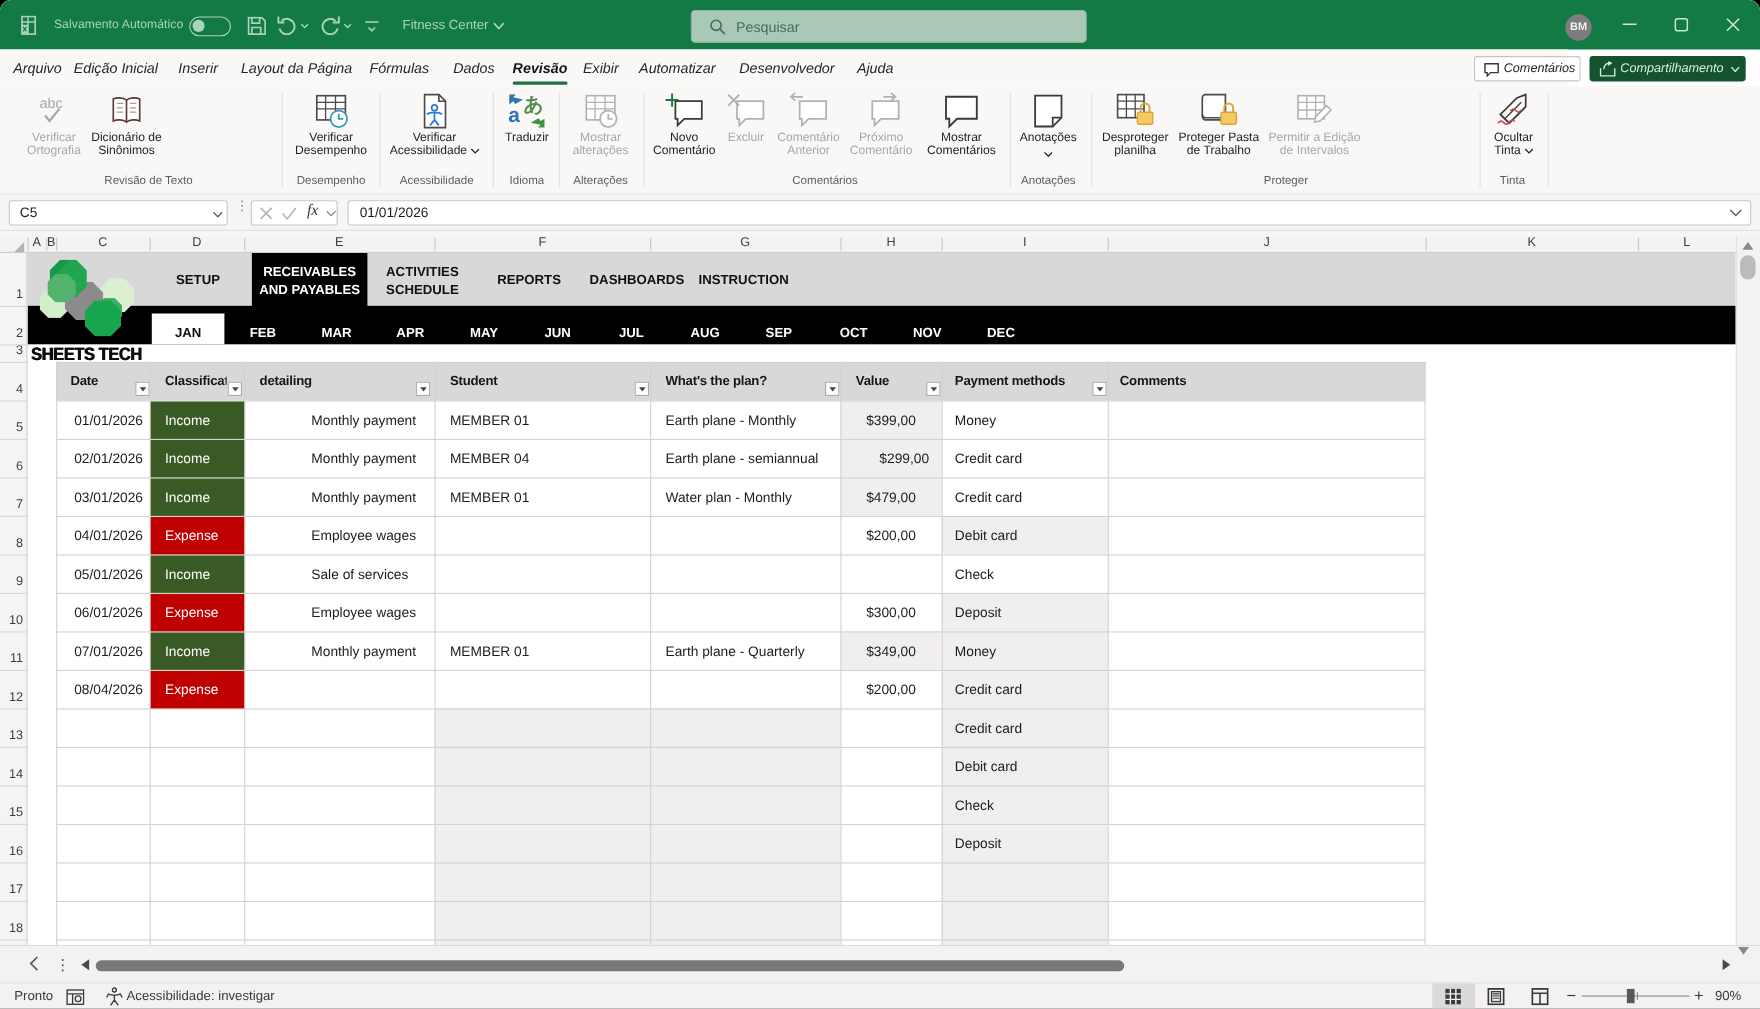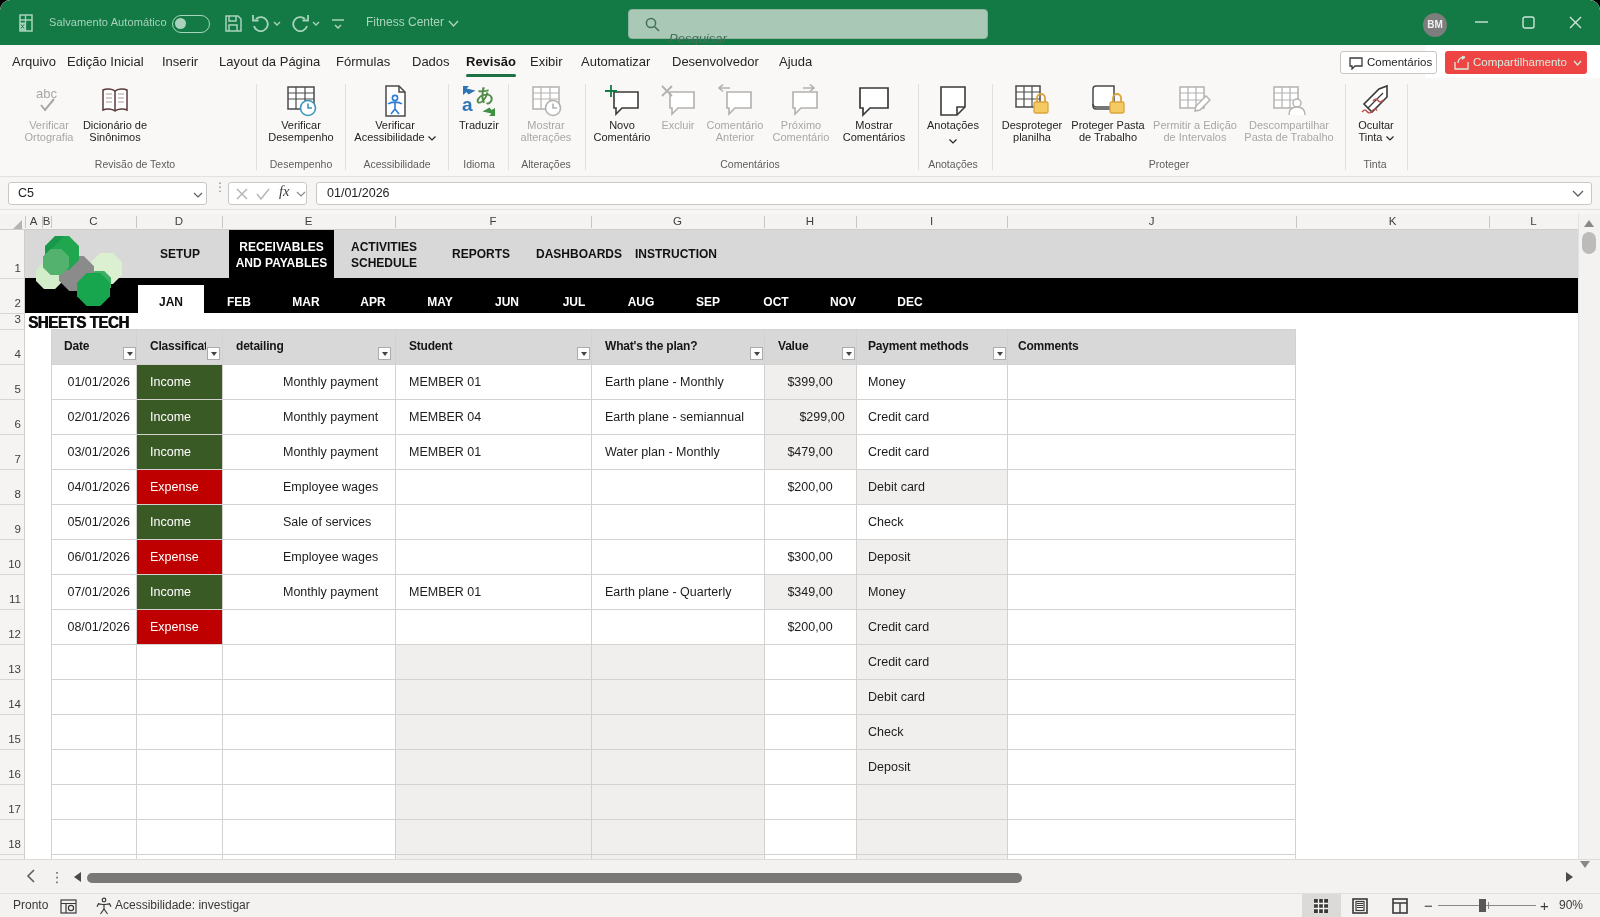--- a/index.html
+++ b/index.html
@@ -5,21 +5,21 @@
 html,body{margin:0;padding:0;background:#000;}
 *{box-sizing:border-box;}
 #app{position:relative;width:1600px;height:917px;background:#fff;overflow:hidden;
   font-family:"Liberation Sans",sans-serif;border-radius:10px 10px 0 0;}
 .abs{position:absolute;}
 
 #titlebar{position:absolute;left:0;top:0;width:1600px;height:45px;background:#137a45;border-radius:10px 10px 0 0;}
 #titlebar .lt{color:#a9d3bc;font-size:12.5px;}
 #searchbox{position:absolute;left:628px;top:9px;width:360px;height:30px;background:#a9c8b5;border:1px solid #8fb5a0;border-radius:4px;color:#44705a;font-size:13px;line-height:28px;}
 
-#menubar{position:absolute;left:0;top:45px;width:1425px;height:33px;background:#faf8f7;}
+#menubar{position:absolute;left:0;top:45px;width:1425px;height:33px;background:#faf8f7;font-style:italic;}
 .mtab{position:absolute;top:0;height:33px;line-height:33px;font-size:13px;color:#262524;white-space:nowrap;}
 .mtab.active{font-weight:bold;color:#161514;}
 .mtab.active:after{content:"";position:absolute;left:0;right:0;bottom:1px;height:3px;background:#1e7145;border-radius:2px;}
 
 #ribbon{position:absolute;left:0;top:78px;width:1600px;height:99px;background:#faf8f7;border-bottom:1px solid #e3e1df;}
 .rsep{position:absolute;top:6px;height:86px;width:1px;background:#e2e0de;}
 .rlabel{position:absolute;top:79px;height:14px;line-height:14px;font-size:10.5px;color:#5f5d5b;text-align:center;white-space:nowrap;}
 .rbtn{position:absolute;top:6px;width:104px;text-align:center;color:#252423;}
 .rbtn .ric{height:33px;margin-bottom:2px;display:flex;align-items:center;justify-content:center;}
 .rbtn .rt{font-size:11px;line-height:12px;white-space:nowrap;}
@@ -96,21 +96,21 @@
     </svg>
     <div class="abs lt" style="left:366px;top:15px;font-size:12px;white-space:nowrap;">Fitness Center</div>
     <svg class="abs" style="left:448px;top:20px" width="11" height="8" viewBox="0 0 11 8">
       <path d="M1 1 l4.5 5 l4.5 -5" fill="none" stroke="#a9d3bc" stroke-width="1.5"></path>
     </svg>
     <div id="searchbox">
       <svg class="abs" style="left:16px;top:7px" width="15" height="15" viewBox="0 0 15 15">
         <circle cx="6" cy="6" r="4.6" fill="none" stroke="#44705a" stroke-width="1.5"></circle>
         <line x1="9.5" y1="9.5" x2="14" y2="14" stroke="#44705a" stroke-width="1.5"></line>
       </svg>
-      <div class="abs" style="left:40px;top:15px;font-style:italic;">Pesquisar</div>
+      <div class="abs" style="left:40px;top:1px;">Pesquisar</div>
     </div>
     <div class="abs" style="left:1423px;top:13px;width:24px;height:24px;border-radius:50%;background:#7d7d7d;color:#f2f2f2;font-size:10px;font-weight:bold;text-align:center;line-height:24px;">BM</div>
     <svg class="abs" style="left:1475px;top:21px" width="13" height="3" viewBox="0 0 13 3">
         <line x1="0" y1="1" x2="13" y2="1" stroke="#cde6d7" stroke-width="1.4"></line>
       </svg>
     <svg class="abs" style="left:1522px;top:16px" width="13" height="13" viewBox="0 0 13 13">
         <rect x="1" y="1" width="11" height="11" rx="2" fill="none" stroke="#cde6d7" stroke-width="1.4"></rect>
       </svg>
     <svg class="abs" style="left:1569px;top:16px" width="13" height="13" viewBox="0 0 13 13">
         <path d="M1 1 L12 12 M12 1 L1 12" stroke="#cde6d7" stroke-width="1.4"></path>
@@ -127,21 +127,21 @@
     <div class="mtab" style="left:530px;">Exibir</div>
     <div class="mtab" style="left:581px;">Automatizar</div>
     <div class="mtab" style="left:672px;">Desenvolvedor</div>
     <div class="mtab" style="left:779px;">Ajuda</div>
     <div class="abs" style="left:1340px;top:6px;width:97px;height:23px;background:#fff;border:1px solid #c8c6c4;border-radius:3px;">
       <svg class="abs" style="left:8px;top:5px" width="14" height="13" viewBox="0 0 14 13">
         <path d="M1 1 h12 v8 h-7 l-3 3 v-3 h-2 z" fill="none" stroke="#3b3a39" stroke-width="1.3"></path>
       </svg>
       <div class="abs" style="left:26px;top:0;font-size:11.5px;color:#252423;line-height:21px;">Comentários</div>
     </div>
-    <div class="abs" style="left:1445px;top:6px;width:142px;height:23px;background:#ef4444;border-radius:3px;">
+    <div class="abs" style="left:1445px;top:6px;width:142px;height:23px;background:#14532d;border-radius:3px;">
       <svg class="abs" style="left:9px;top:4px" width="15" height="15" viewBox="0 0 15 15">
         <path d="M1 7 v7 h13 v-7" fill="none" stroke="#d4eedf" stroke-width="1.3"></path>
         <path d="M4 8 c0-4 3-6 7-6" fill="none" stroke="#d4eedf" stroke-width="1.3"></path>
         <path d="M8 0.5 l3.5 2 l-3.5 2.4 z" fill="#d4eedf"></path>
       </svg>
       <div class="abs" style="left:28px;top:0;font-size:11.5px;color:#d4eedf;line-height:22px;">Compartilhamento</div>
       <svg class="abs" style="left:128px;top:9px" width="9" height="6" viewBox="0 0 9 6">
           <path d="M1 1 l3.5 4 l3.5 -4" fill="none" stroke="#d4eedf" stroke-width="1.3"></path>
         </svg>
     </div>
@@ -326,32 +326,20 @@
     <div class="rbtn dis" style="left:1143px">
       <div class="ric">
           <svg width="34" height="34" viewBox="0 0 34 34">
         <rect x="2" y="3" width="24" height="21" fill="#fff" stroke="#b3b1af" stroke-width="1.5"></rect>
         <path d="M2 9 h24 M2 16 h24 M10 3 v21 M18 3 v21" stroke="#b3b1af" stroke-width="1.2"></path>
         <path d="M18 22 l10 -10 l4 4 l-10 10 l-5 1 z" fill="#fff" stroke="#b3b1af" stroke-width="1.4"></path>
       </svg>
         </div>
       <div class="rt">Permitir a Edição</div>
         <div class="rt">de Intervalos</div>
-    </div>
-    <div class="rbtn dis" style="left:1237px">
-      <div class="ric">
-          <svg width="34" height="34" viewBox="0 0 34 34">
-        <rect x="2" y="3" width="24" height="21" fill="#fff" stroke="#b3b1af" stroke-width="1.5"></rect>
-        <path d="M2 9 h24 M2 16 h24 M10 3 v21 M18 3 v21" stroke="#b3b1af" stroke-width="1.2"></path>
-        <circle cx="25" cy="19" r="4" fill="#fff" stroke="#b3b1af" stroke-width="1.4"></circle>
-        <path d="M17 31 c0 -5 3 -8 8 -8 c5 0 8 3 8 8" fill="#fff" stroke="#b3b1af" stroke-width="1.4"></path>
-      </svg>
-        </div>
-      <div class="rt">Descompartilhar</div>
-        <div class="rt">Pasta de Trabalho</div>
     </div>
     <div class="rbtn" style="left:1324px">
       <div class="ric">
           <svg width="34" height="34" viewBox="0 0 34 34">
         <path d="M28 2 v11 L13 28 5 20 20 5 28 2 z" fill="#fff" stroke="#3b3a39" stroke-width="1.6"></path>
         <path d="M9 24 L24 9" fill="none" stroke="#3b3a39" stroke-width="1.2"></path>
         <path d="M14 17 q2.5 -3.5 5 -0.5 t5 -0.5" fill="none" stroke="#c0504d" stroke-width="1.5"></path>
         <path d="M3 28 q2.5 -3.5 5 -0.5 t5 -0.5 t5 -0.5" fill="none" stroke="#c0504d" stroke-width="1.5"></path>
       </svg>
         </div>
@@ -513,21 +501,21 @@
     <div class="gh" style="left:51px;top:589px;width:1245px"></div>
     <div class="gh" style="left:51px;top:624px;width:1245px"></div>
 
     <div class="cell dte" style="top:135px;">01/01/2026</div>
     <div class="cell dte" style="top:170px;">02/01/2026</div>
     <div class="cell dte" style="top:205px;">03/01/2026</div>
     <div class="cell dte" style="top:240px;">04/01/2026</div>
     <div class="cell dte" style="top:275px;">05/01/2026</div>
     <div class="cell dte" style="top:310px;">06/01/2026</div>
     <div class="cell dte" style="top:345px;">07/01/2026</div>
-    <div class="cell dte" style="top:380px;">08/01/2026</div>
+    <div class="cell dte" style="top:380px;">08/04/2026</div>
     <div class="cell inc" style="top:135px;">Income</div>
     <div class="cell inc" style="top:170px;">Income</div>
     <div class="cell inc" style="top:205px;">Income</div>
     <div class="cell exp" style="top:240px;">Expense</div>
     <div class="cell inc" style="top:275px;">Income</div>
     <div class="cell exp" style="top:310px;">Expense</div>
     <div class="cell inc" style="top:345px;">Income</div>
     <div class="cell exp" style="top:380px;">Expense</div>
     <div class="cell det" style="top:135px;">Monthly payment</div>
     <div class="cell det" style="top:170px;">Monthly payment</div>

